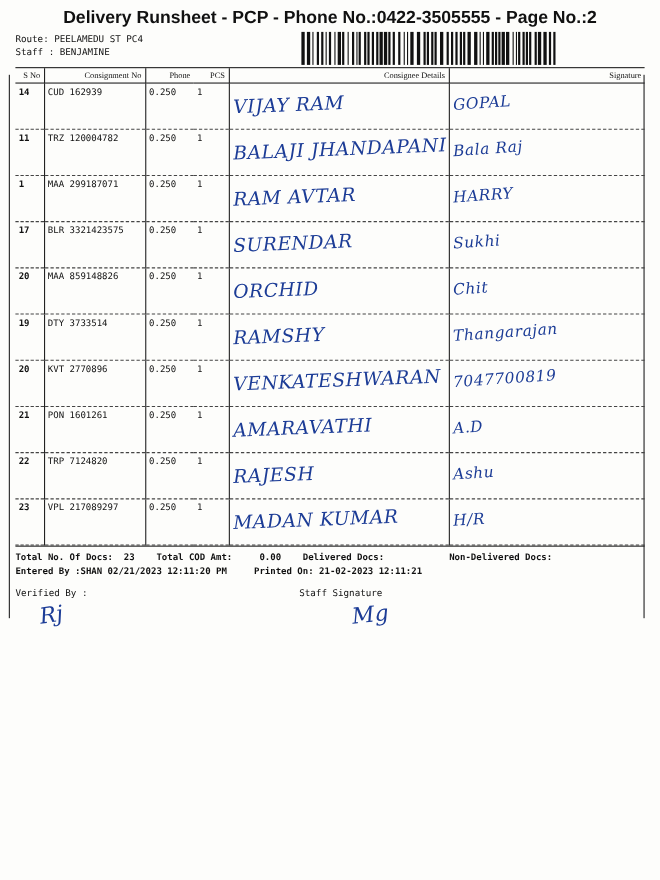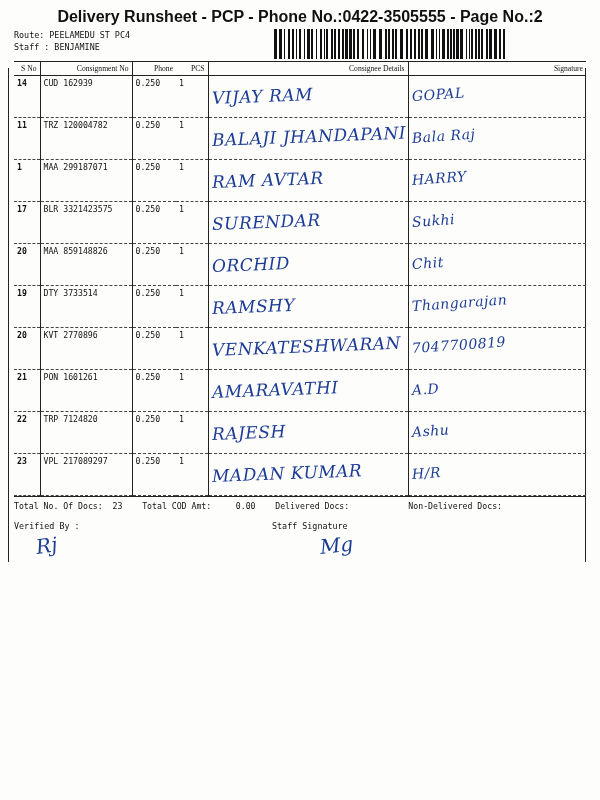--- a/index.html
+++ b/index.html
@@ -126,21 +126,21 @@
   .sign-ink { padding-left: 10px; padding-top: 10px; }
   .sign-ink .hand { transform: rotate(-4deg); }
   
   .totals {
     border-top: 1.3px solid #222;
     font-size: 8.2px;
     line-height: 1.6;
     padding-top: 3px;
     color: #111;
   }
-  .totals .row { display: block; white-space: pre; }
+  .totals .row { display: block; white-space: pre; font-weight: bold; }
   .footsign {
     display: flex;
     margin-top: 8px;
     font-size: 8.4px;
     color: #111;
   }
   .footsign .col1 { width: 258px; }
   .footsign .col2 { flex: 1; }
   .fs-label { font-family: "DejaVu Sans Mono", monospace; }
   .fs-ink {
@@ -400,20 +400,21 @@
             <td class="c-wt"><span>0.250</span></td>
             <td class="c-pcs"><span>1</span></td>
             <td class="c-cons"><span class="cons-ink"><span class="hand">MADAN KUMAR</span></span></td>
             <td class="c-sign"><span class="sign-ink"><span class="hand sm">H/R</span></span></td>
           </tr>
         </tbody>
     </table>
 
     <div class="totals">
       <span class="row">Total No. Of Docs:  23    Total COD Amt:     0.00    Delivered Docs:            Non-Delivered Docs:</span>
+      <span class="row">Entered By :SHAN 02/21/2023 12:11:20 PM     Printed On: 21-02-2023 12:11:21</span>
     </div>
 
     <div class="footsign">
       <div class="col1">
         <span class="fs-label">Verified By :</span>
         <span class="fs-ink">Rj</span>
       </div>
       <div class="col2">
         <span class="fs-label">Staff Signature</span>
         <span class="fs-ink c2">Mg</span>

